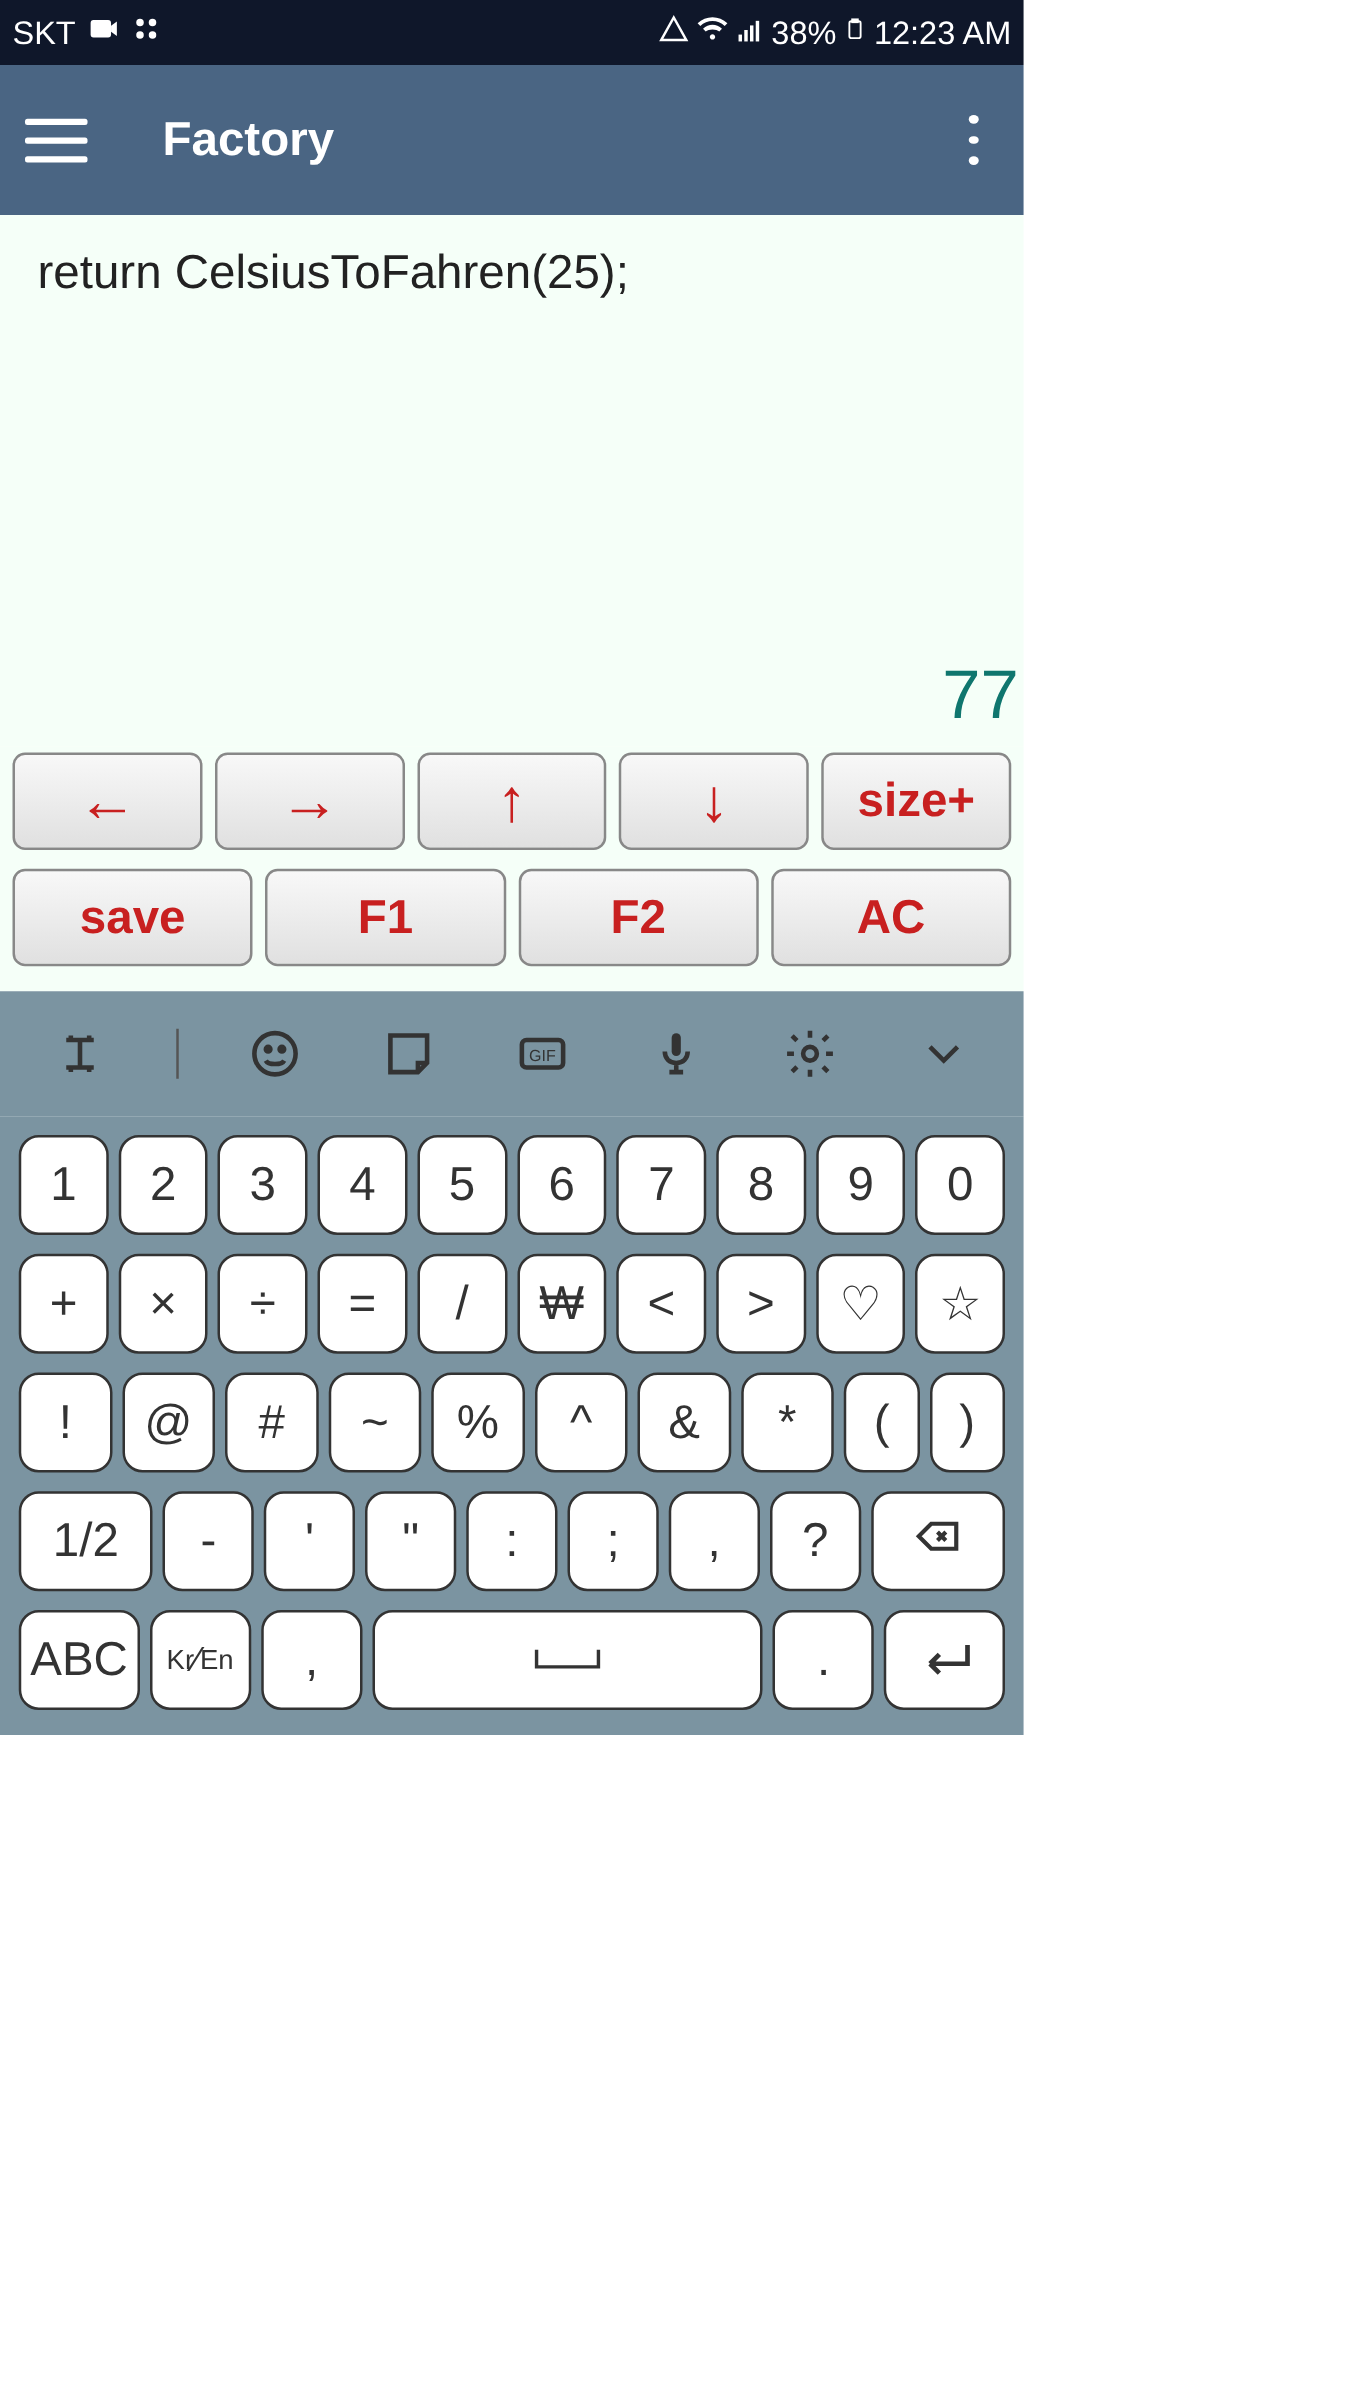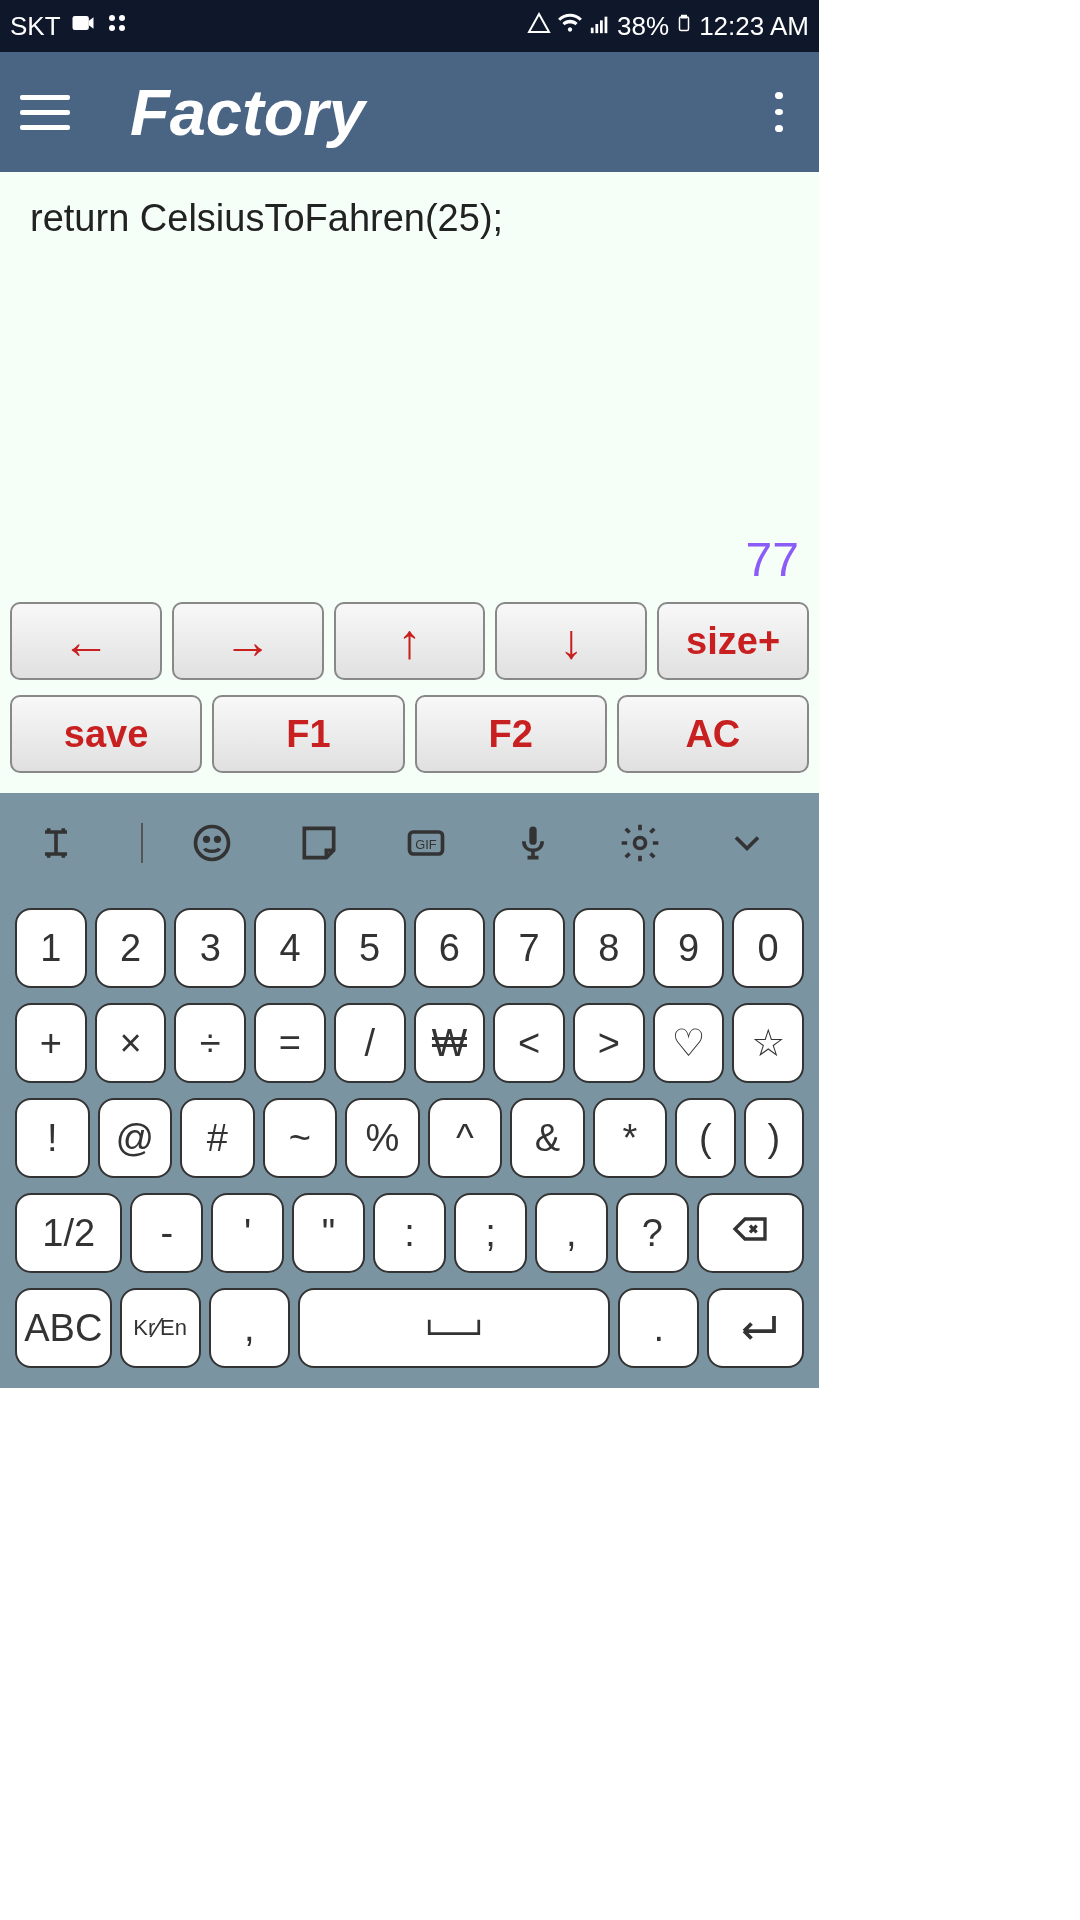--- a/index.html
+++ b/index.html
@@ -36,25 +36,24 @@
       justify-content: center;
       gap: 10px;
       cursor: pointer;
     }
     .hamburger-line {
       height: 5px;
       background: #fff;
       border-radius: 2px;
     }
     .app-title {
-      font-size: 65px;
+      font-size: 38px;
       font-weight: bold;
       margin-left: 60px;
       flex: 1;
-      font-style: italic;
     }
     .menu-dots {
       display: flex;
       flex-direction: column;
       gap: 10px;
       align-items: center;
       justify-content: center;
       width: 40px;
       height: 40px;
       cursor: pointer;
@@ -76,23 +75,23 @@
     .code-text {
       font-size: 38px;
       color: #222;
       font-family: sans-serif;
       line-height: 1.4;
       white-space: pre-wrap;
     }
     .result {
       position: absolute;
       bottom: 10px;
-      right: 20px;
-      font-size: 48px;
-      color: #8b5cf6;
+      right: 4px;
+      font-size: 55px;
+      color: #0f766e;
     }
     
     
     .fn-buttons {
       padding: 5px;
       background: #f5fff8;
     }
     .fn-row {
       display: flex;
       gap: 10px;
@@ -122,21 +121,21 @@
       display: flex;
       align-items: center;
       justify-content: space-around;
       padding: 0 10px;
     }
     .kb-tool {
       width: 60px;
       height: 60px;
       display: flex;
       align-items: center;
-      justify-content: flex-start;
+      justify-content: center;
       cursor: pointer;
       color: #333;
     }
     .kb-tool.divider {
       width: 2px;
       height: 40px;
       background: #555;
     }
     .kb-tool svg { width: 44px; height: 44px; }
     

